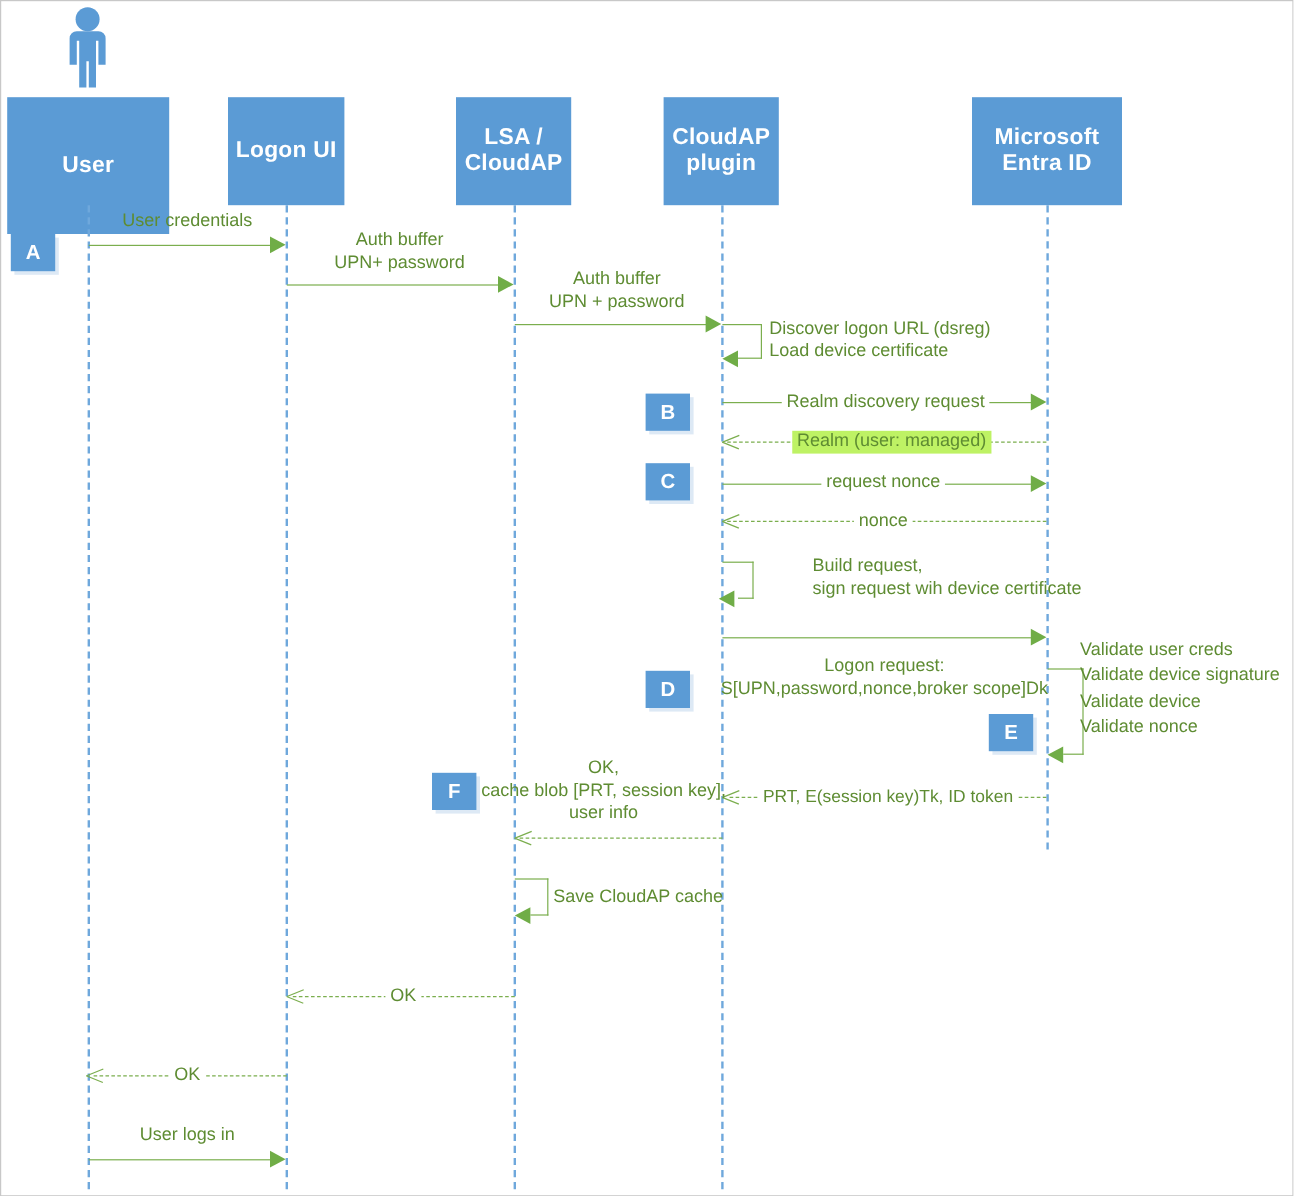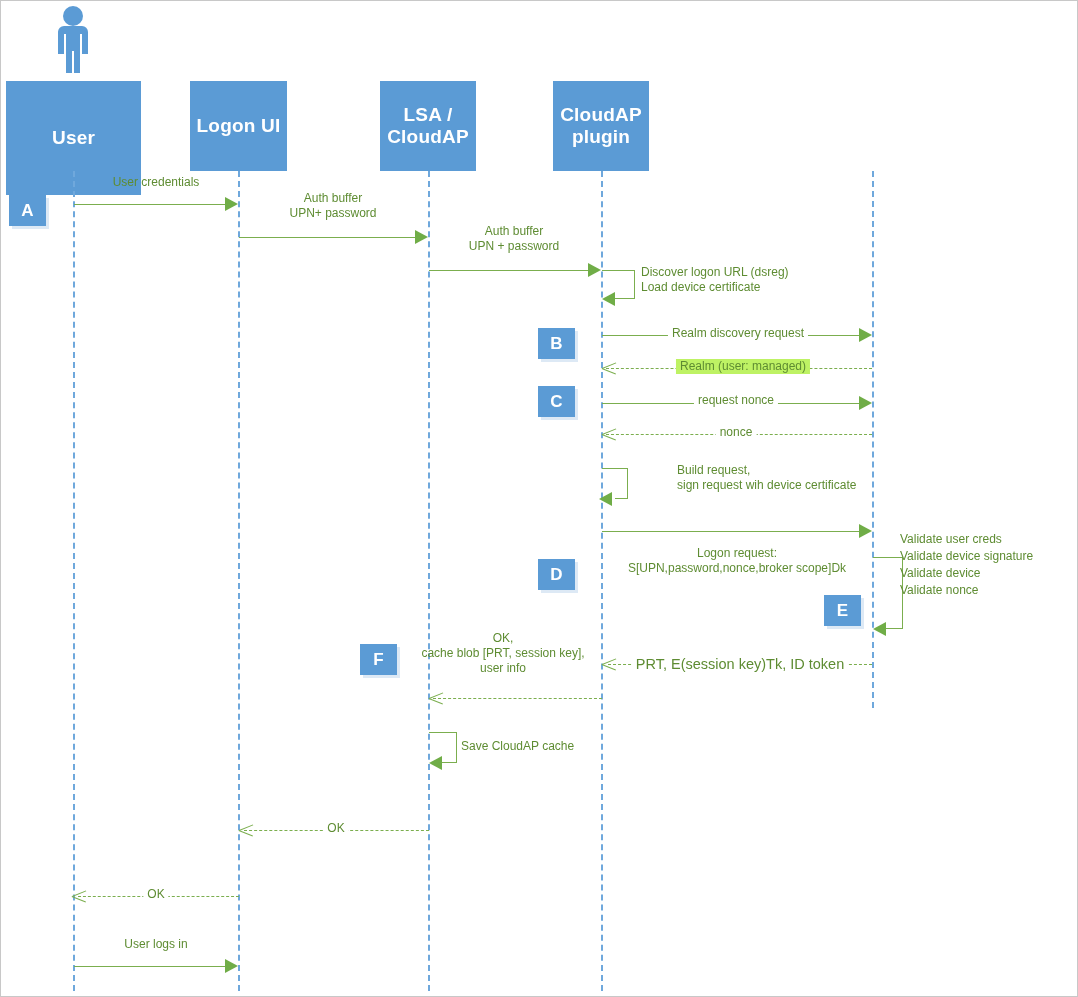--- a/index.html
+++ b/index.html
@@ -31,21 +31,21 @@
   .arrow-l{position:absolute;width:0;height:0;
            border-top:7px solid transparent;border-bottom:7px solid transparent;
            border-right:13px solid #70AD47;}
   
   .arrow-open{position:absolute;width:14px;height:14px;}
   .arrow-open:before,.arrow-open:after{content:"";position:absolute;left:0;top:7px;
            width:15px;height:0;border-top:1.6px solid #7BAE4E;transform-origin:0 0;}
   .arrow-open:before{transform:rotate(-22deg);}
   .arrow-open:after{transform:rotate(22deg);}
 
-  .msg-label{position:absolute;color:#5E8C32;font-size:12px;line-height:1.25;
+  .msg-label{position:absolute;color:#5E8C32;font-size:15px;line-height:1.25;
              white-space:nowrap;}
   .msg-label.ctr{text-align:center;transform:translateX(-50%);}
   .msg-label.lft{text-align:left;}
 
   
   .person{position:absolute;}
 </style>
 </head>
 <body>
 
@@ -67,20 +67,26 @@
   <div class="actor-box" style="left:379px;top:80px;width:96px;height:90px;">
     <span>
       <span>LSA /</span><br>
       <span>CloudAP</span>
     </span>
   </div>
   <div class="actor-box" style="left:552px;top:80px;width:96px;height:90px;">
     <span>
       <span>CloudAP</span><br>
       <span>plugin</span>
+    </span>
+  </div>
+  <div class="actor-box" style="left:809px;top:80px;width:125px;height:90px;">
+    <span>
+      <span>Microsoft</span><br>
+      <span>Entra ID</span>
     </span>
   </div>
 
   <div class="lifeline" style="left:72px;top:170px;height:820px;"></div>
   <div class="lifeline" style="left:237px;top:170px;height:820px;"></div>
   <div class="lifeline" style="left:427px;top:170px;height:820px;"></div>
   <div class="lifeline" style="left:600px;top:170px;height:820px;"></div>
   <div class="lifeline" style="left:871px;top:170px;height:537px;"></div>
 
   <div class="badge" style="left:8px;top:194px;">

